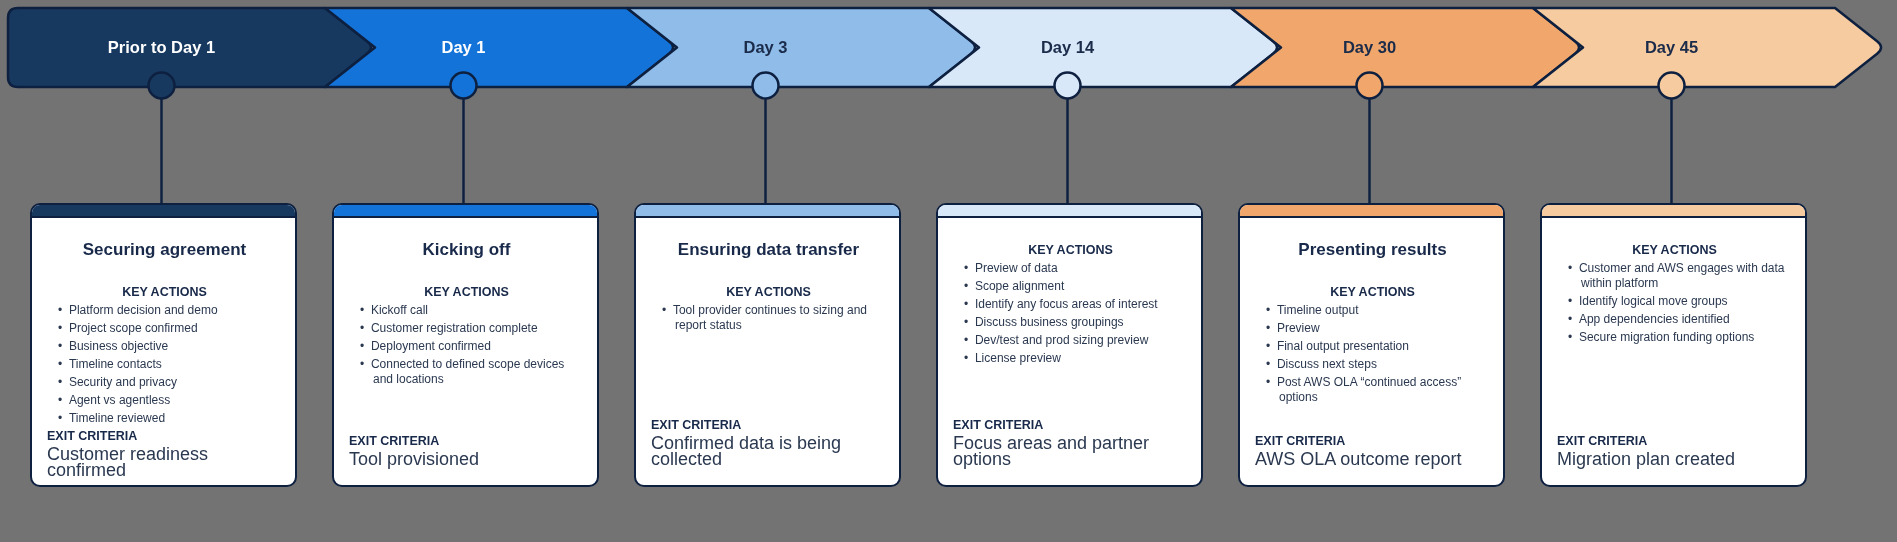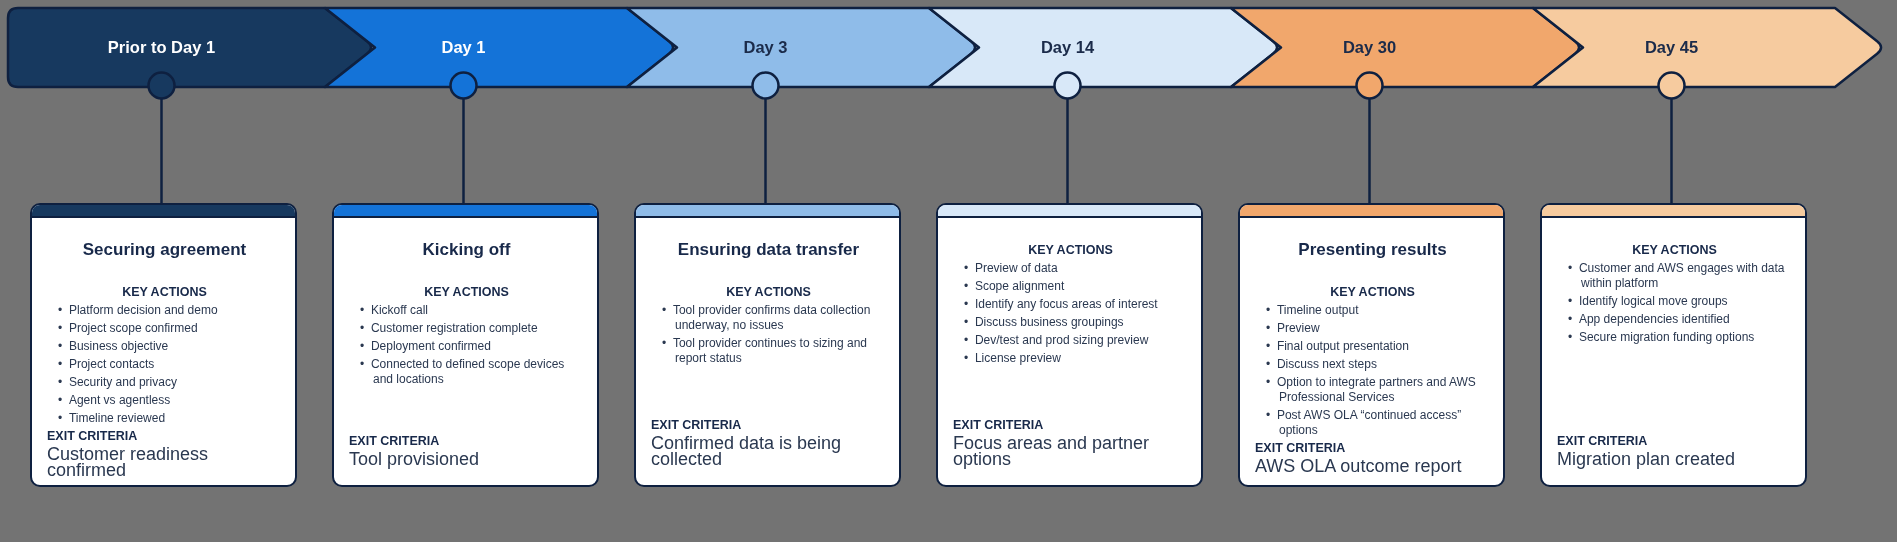--- a/index.html
+++ b/index.html
@@ -131,21 +131,21 @@
   <div id="cards">
   <div class="card">
     <div class="card-strip" style="background: rgb(23, 57, 95);"></div>
     <div class="card-body">
       <div class="card-title">Securing agreement</div>
       <div class="ka-label">KEY ACTIONS</div>
       <ul class="ka-list">
             <li>Platform decision and demo</li>
             <li>Project scope confirmed</li>
             <li>Business objective</li>
-            <li>Project contacts</li>
+            <li>Timeline contacts</li>
             <li>Security and privacy</li>
             <li>Agent vs agentless</li>
             <li>Timeline reviewed</li>
           </ul>
       <div class="exit">
         <div class="exit-label">EXIT CRITERIA</div>
         <div class="exit-text">Customer readiness confirmed</div>
       </div>
     </div>
   </div>
@@ -167,21 +167,20 @@
       </div>
     </div>
   </div>
 
   <div class="card">
     <div class="card-strip" style="background: rgb(143, 188, 233);"></div>
     <div class="card-body">
       <div class="card-title">Ensuring data transfer</div>
       <div class="ka-label">KEY ACTIONS</div>
       <ul class="ka-list">
-            <li>Tool provider confirms data collection underway, no issues</li>
             <li>Tool provider continues to sizing and report status</li>
           </ul>
       <div class="exit">
         <div class="exit-label">EXIT CRITERIA</div>
         <div class="exit-text">Confirmed data is being collected</div>
       </div>
     </div>
   </div>
 
   <div class="card">
@@ -206,21 +205,20 @@
   <div class="card">
     <div class="card-strip" style="background: rgb(241, 167, 108);"></div>
     <div class="card-body">
       <div class="card-title">Presenting  results</div>
       <div class="ka-label">KEY ACTIONS</div>
       <ul class="ka-list">
             <li>Timeline output</li>
             <li>Preview</li>
             <li>Final output presentation</li>
             <li>Discuss next steps</li>
-            <li>Option to integrate partners and AWS Professional Services</li>
             <li>Post AWS OLA “continued access” options</li>
           </ul>
       <div class="exit">
         <div class="exit-label">EXIT CRITERIA</div>
         <div class="exit-text">AWS OLA outcome report</div>
       </div>
     </div>
   </div>
 
   <div class="card">

